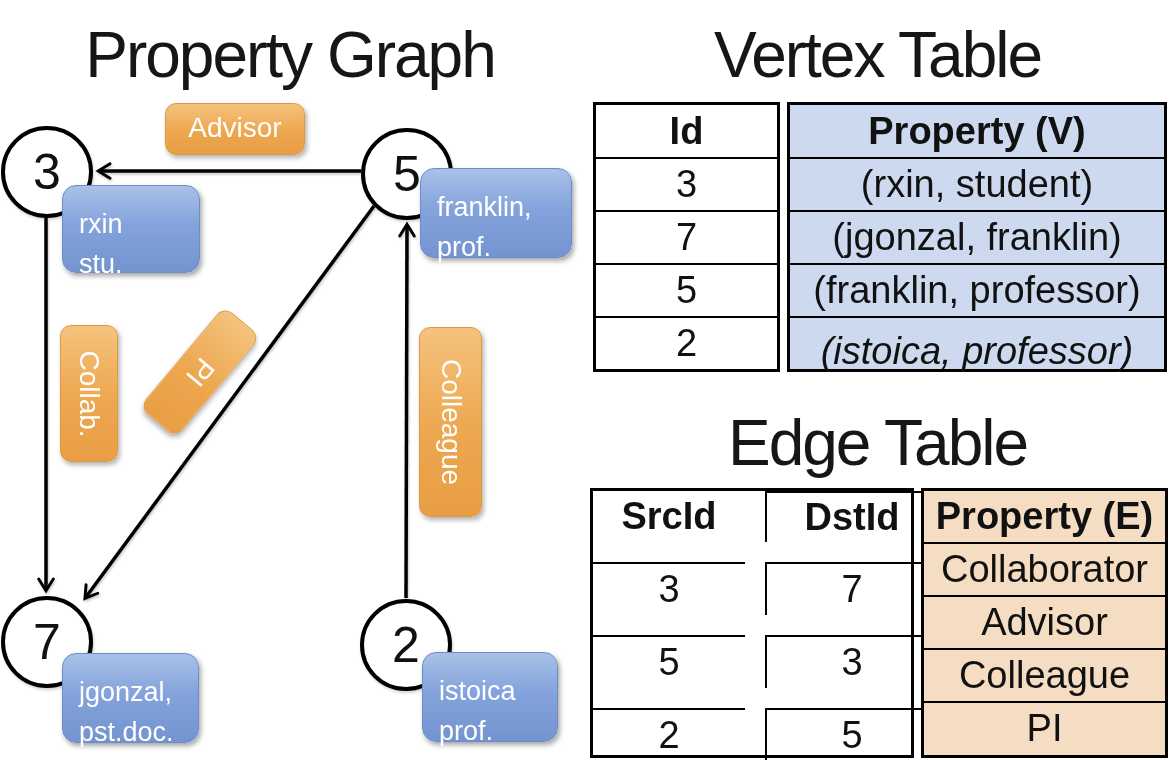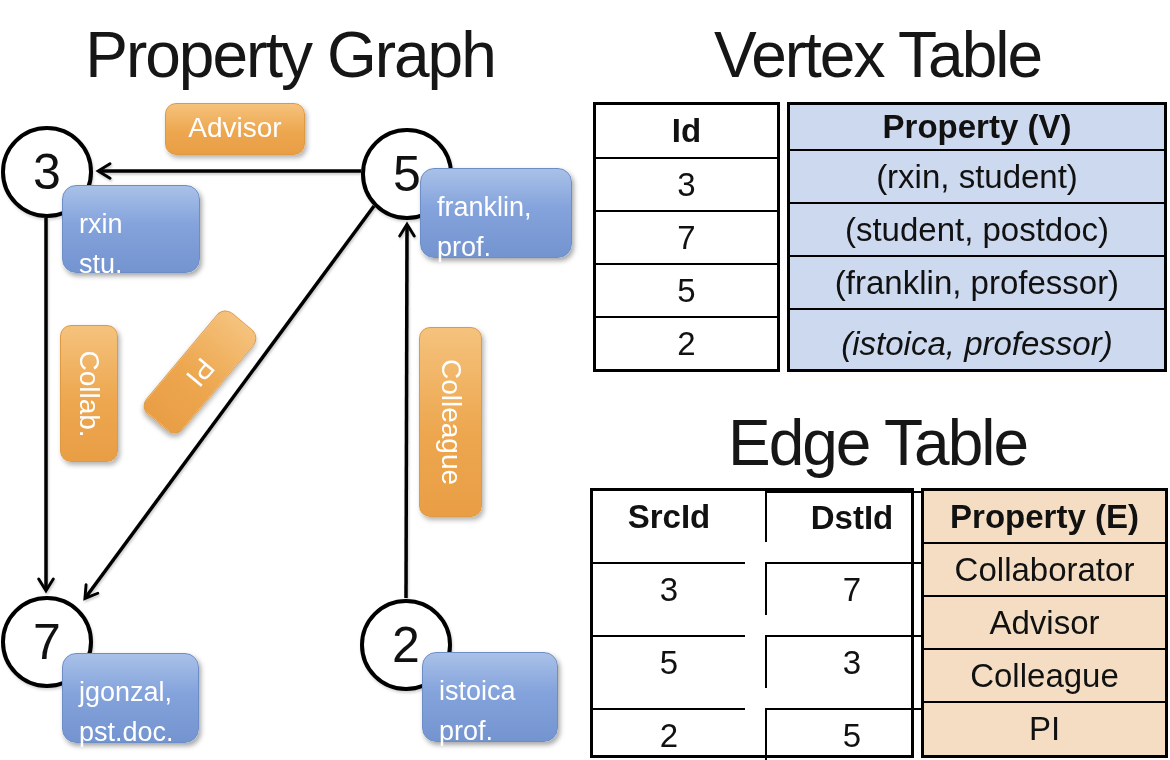--- a/index.html
+++ b/index.html
@@ -32,21 +32,21 @@
   }
   .ebox .h-label{position:absolute;left:0;top:50%;width:100%;transform:translateY(-54%);text-align:center;}
   .ebox .v-label{
     position:absolute;left:50%;top:50%;transform:translate(-50%,-50%) rotate(90deg);
     white-space:nowrap;
   }
   
   .tcol{position:absolute;box-sizing:border-box;border:3px solid #000;background:#fff;}
   .tcell{
     box-sizing:border-box;display:flex;align-items:center;justify-content:center;
-    font-size:33px;border-top:2.5px solid #000;white-space:nowrap;
+    font-size:38px;border-top:2.5px solid #000;white-space:nowrap;
   }
   .tcell:first-child{border-top:none;}
   .tcell.hdr{font-weight:bold;}
   .idgrid{display:grid;grid-template-columns:152px 172px;gap:20px;}
   .idgrid .tcell:nth-child(2n){border-left:2.5px solid #000;}
 </style>
 </head>
 <body>
 
 <div class="slide">
@@ -112,23 +112,23 @@
 
   <div>
     <div class="tcol" style="left:593px;top:102px;width:187px;height:270px;">
       <div class="tcell hdr" style="height:52px;">Id</div>
       <div class="tcell" style="height:53px;">3</div>
       <div class="tcell" style="height:53px;">7</div>
       <div class="tcell" style="height:53px;">5</div>
       <div class="tcell" style="height:53px;">2</div>
     </div>
     <div class="tcol" style="left:787px;top:102px;width:380px;height:270px;background:#cdd9ee;">
-      <div class="tcell hdr" style="height:44px;border-radius:23px;">Property (V)</div>
+      <div class="tcell hdr" style="height:52px;border-radius:23px;">Property (V)</div>
       <div class="tcell" style="height:53px;">(rxin, student)</div>
-      <div class="tcell" style="height:53px;">(student, postdoc)</div>
+      <div class="tcell" style="height:53px;">(jgonzal, franklin)</div>
       <div class="tcell" style="height:53px;">(franklin, professor)</div>
       <div class="tcell" style="height:69px;font-style:italic;">(istoica, professor)</div>
     </div>
   </div>
 
   <div>
     <div class="tcol idgrid" style="left:590px;top:488px;width:324px;height:270px;">
       <div class="tcell hdr" style="height:51px;">SrcId</div>
       <div class="tcell hdr" style="height:51px;">DstId</div>
       <div class="tcell" style="height:53px;">3</div>

